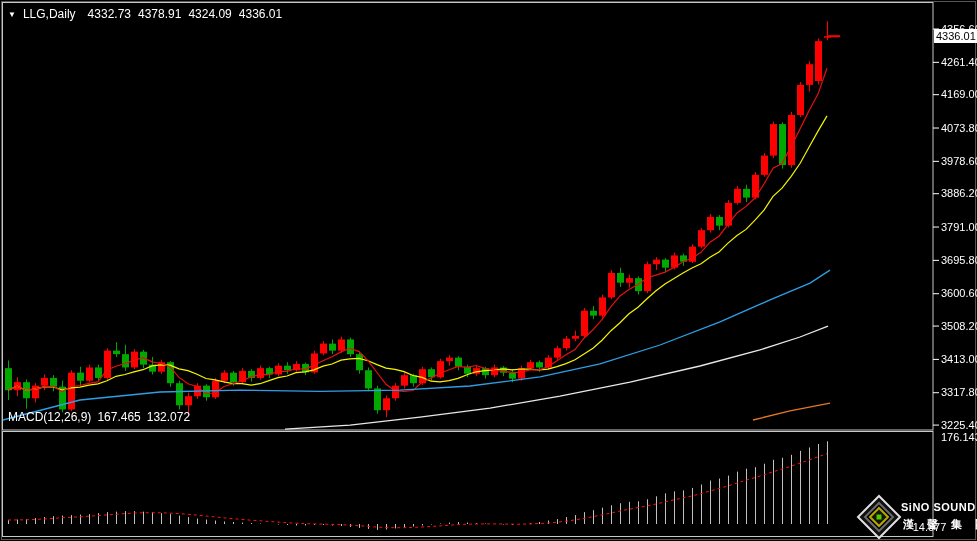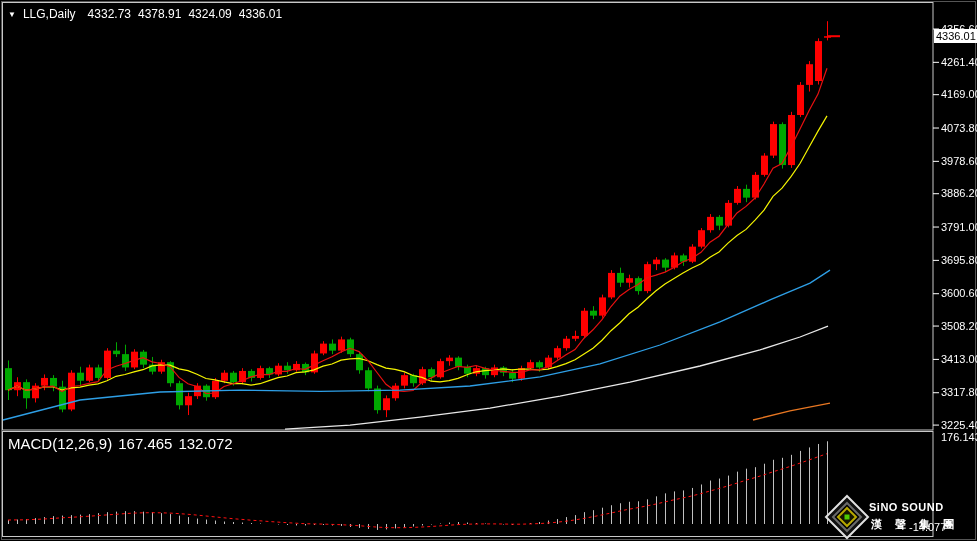--- a/index.html
+++ b/index.html
@@ -3,25 +3,25 @@
 <meta charset="utf-8">
 <style>
   html,body{margin:0;padding:0;background:#000;}
   #win{position:relative;width:977px;height:541px;background:#000;overflow:hidden;
        font-family:"Liberation Sans",sans-serif;padding-left:20px;}
   .lbl{position:absolute;color:#fff;font-size:11px;line-height:13px;white-space:nowrap;}
   #hdr{position:absolute;left:8px;top:7px;color:#fff;font-size:12px;white-space:nowrap;z-index:3;}
   #hdr .tri{font-size:8px;margin-right:7px;vertical-align:1px;}
   #hdr .sym{margin-right:12px;}
   #hdr .v{margin-right:7px;}
-  #macdhdr{position:absolute;left:8px;top:435px;color:#fff;font-size:15px;white-space:nowrap;z-index:3;}
+  #macdhdr{position:absolute;left:8px;top:410px;color:#fff;font-size:12px;white-space:nowrap;z-index:3;}
   #macdhdr span{margin-right:6px;}
   #badge{position:absolute;left:934px;width:41px;height:14px;background:#fff;color:#000;
          font-size:11px;line-height:14px;padding-left:2px;z-index:4;}
-  #wm{position:absolute;left:824px;top:494px;width:121px;height:46px;z-index:5;}
+  #wm{position:absolute;left:856px;top:494px;width:121px;height:46px;z-index:5;}
   #wmtxt{position:absolute;left:45px;top:7px;color:#fff;font-weight:bold;font-size:11px;
          letter-spacing:.5px;white-space:nowrap;}
   #wmcn{position:absolute;left:47px;top:23px;color:#fff;font-weight:bold;font-size:11px;
         letter-spacing:5px;white-space:nowrap;}
   #macdmax{left:941px;top:431px;}
   #macdmin{left:909px;top:521px;}
   svg{position:absolute;left:0;top:0;z-index:1;}
   .axlbl{z-index:2;}
 </style>
 </head>

